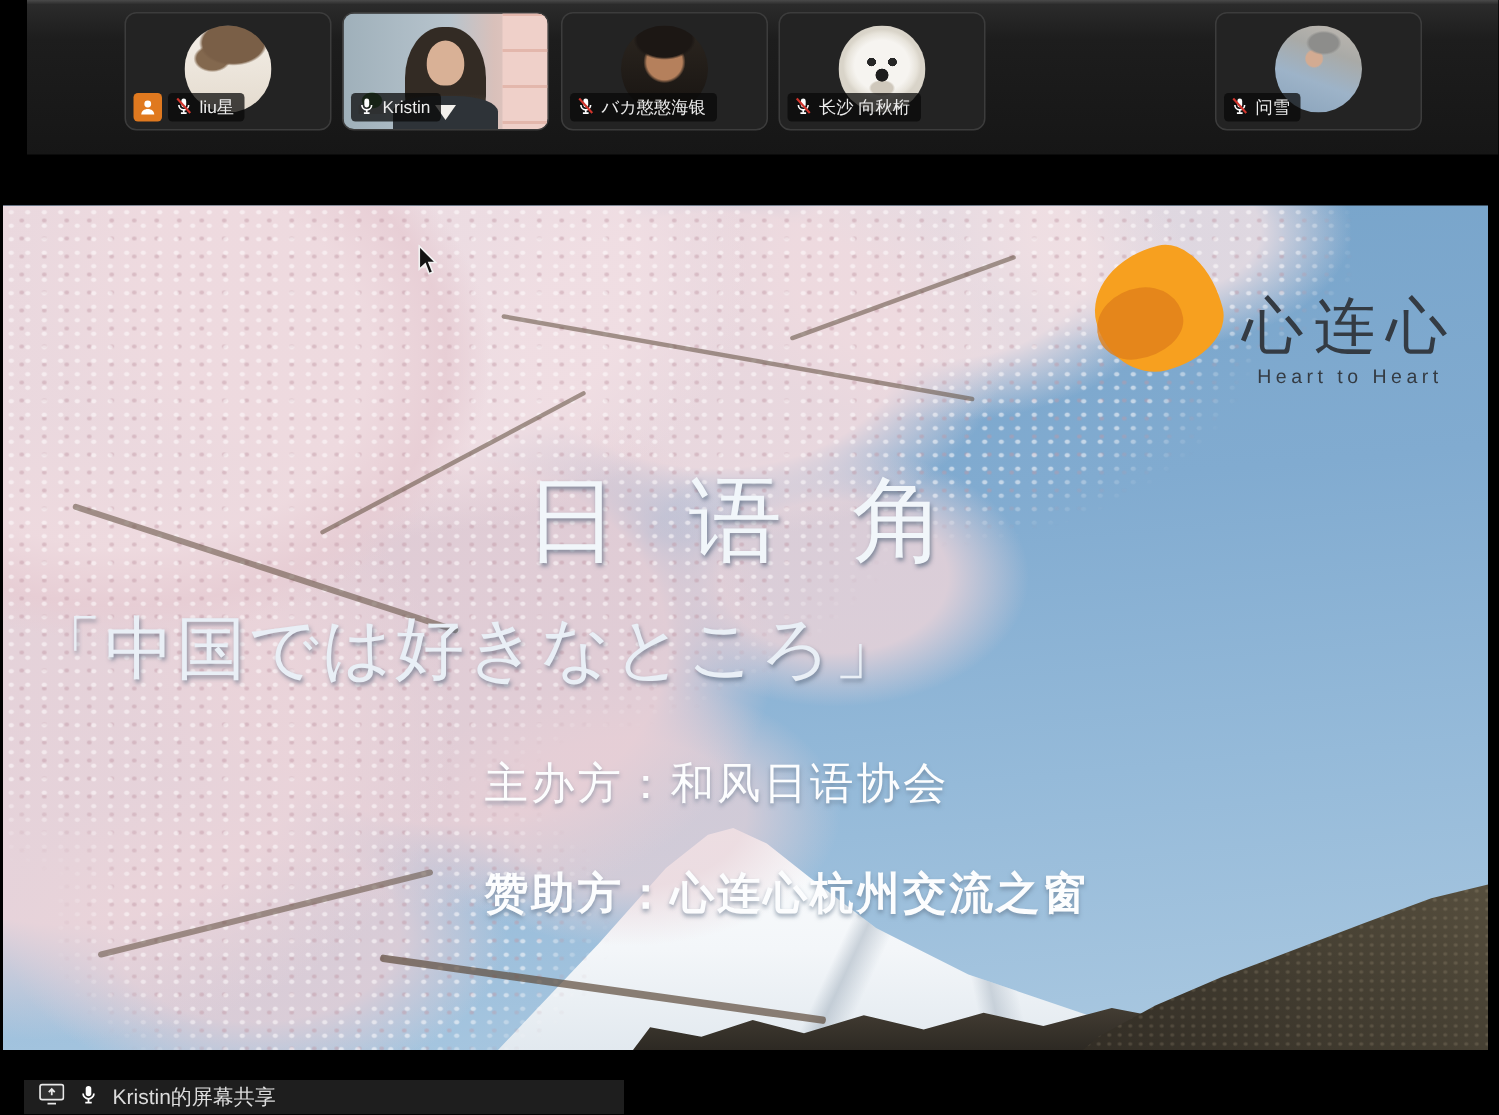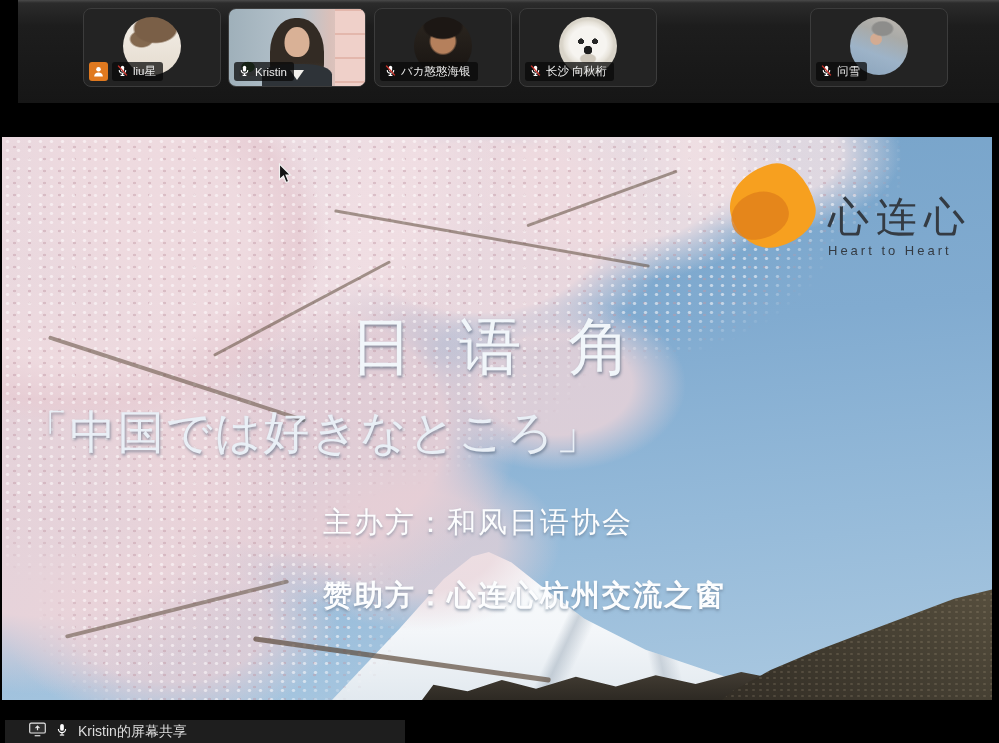--- a/index.html
+++ b/index.html
@@ -108,21 +108,21 @@
         radial-gradient(ellipse 270px 170px at 22% 85%,#000 50%,rgba(0,0,0,0) 70%),
         radial-gradient(ellipse 210px 130px at 77% 5%,#000 45%,rgba(0,0,0,0) 68%);}
   .branch{position:absolute;background:#5e4c3c;border-radius:2px;opacity:.55;}
   .b1{left:40px;top:240px;width:270px;height:4px;transform:rotate(18deg);}
   .b2{left:200px;top:170px;width:200px;height:3px;transform:rotate(-28deg);}
   .b3{left:330px;top:100px;width:320px;height:3px;transform:rotate(10deg);}
   .b4{left:60px;top:470px;width:230px;height:4px;transform:rotate(-14deg);}
   .b5{left:250px;top:520px;width:300px;height:5px;transform:rotate(8deg);opacity:.7;}
   .b6{left:520px;top:60px;width:160px;height:3px;transform:rotate(-20deg);}
 
-  .logo{position:absolute;top:28px;right:20px;display:flex;gap:14px;z-index:6;}
+  .logo{position:absolute;top:28px;right:20px;display:flex;gap:14px;z-index:6;text-align:center;}
   .logo-blob{position:relative;width:84px;height:82px;}
   .blob-main{position:absolute;inset:0;background:#f7a01f;transform:rotate(-14deg);
       border-radius:62% 38% 55% 45% / 48% 62% 38% 52%;}
   .blob-shade{position:absolute;left:1px;top:27px;width:58px;height:47px;background:#e07f1a;
       opacity:.8;transform:rotate(-8deg);border-radius:55% 45% 60% 40% / 55% 50% 50% 45%;}
   .logo-text{display:flex;flex-direction:column;margin-top:30px;}
   .logo-name{font-size:41px;line-height:44px;color:#343b43;letter-spacing:7px;
       font-family:"Liberation Sans","DejaVu Sans",sans-serif;}
   .logo-tagline{font-size:13px;color:#343b43;letter-spacing:3px;margin-top:4px;}
 
@@ -132,22 +132,22 @@
   .slide-subtitle{position:absolute;top:265px;left:0;width:100%;text-align:left;z-index:7;
       font-family:"DejaVu Serif","Liberation Serif",serif;font-size:46px;letter-spacing:.04em;
       color:#e9eff6;text-shadow:1px 2px 3px rgba(66,88,112,.55);padding-left:20px;}
   .slide-org{position:absolute;left:321px;top:366px;z-index:7;font-size:29px;font-weight:normal;
       letter-spacing:2px;color:#fcfdfe;text-shadow:0 2px 3px rgba(96,116,138,.6);}
   .slide-spon{position:absolute;left:321px;top:439px;z-index:7;font-size:29px;font-weight:bold;
       letter-spacing:2px;color:#fcfdfe;text-shadow:0 2px 3px rgba(96,116,138,.6);}
   .cursor{position:absolute;left:276px;top:26px;z-index:9;}
 
   
-  .bottombar{position:absolute;left:5px;top:720px;width:400px;height:23px;background:#1e1e1e;
-      display:flex;align-items:center;gap:9px;padding-left:24px;box-sizing:border-box;}
+  .bottombar{position:absolute;left:16px;top:720px;width:400px;height:23px;background:#1e1e1e;
+      display:flex;align-items:center;gap:9px;padding-left:10px;box-sizing:border-box;}
   .share-label{font-size:14px;color:#dcdcdc;}
 </style>
 </head>
 <body>
 
 <div id="screen">
 
   <div class="strip">
 
     <div class="tile t1">

